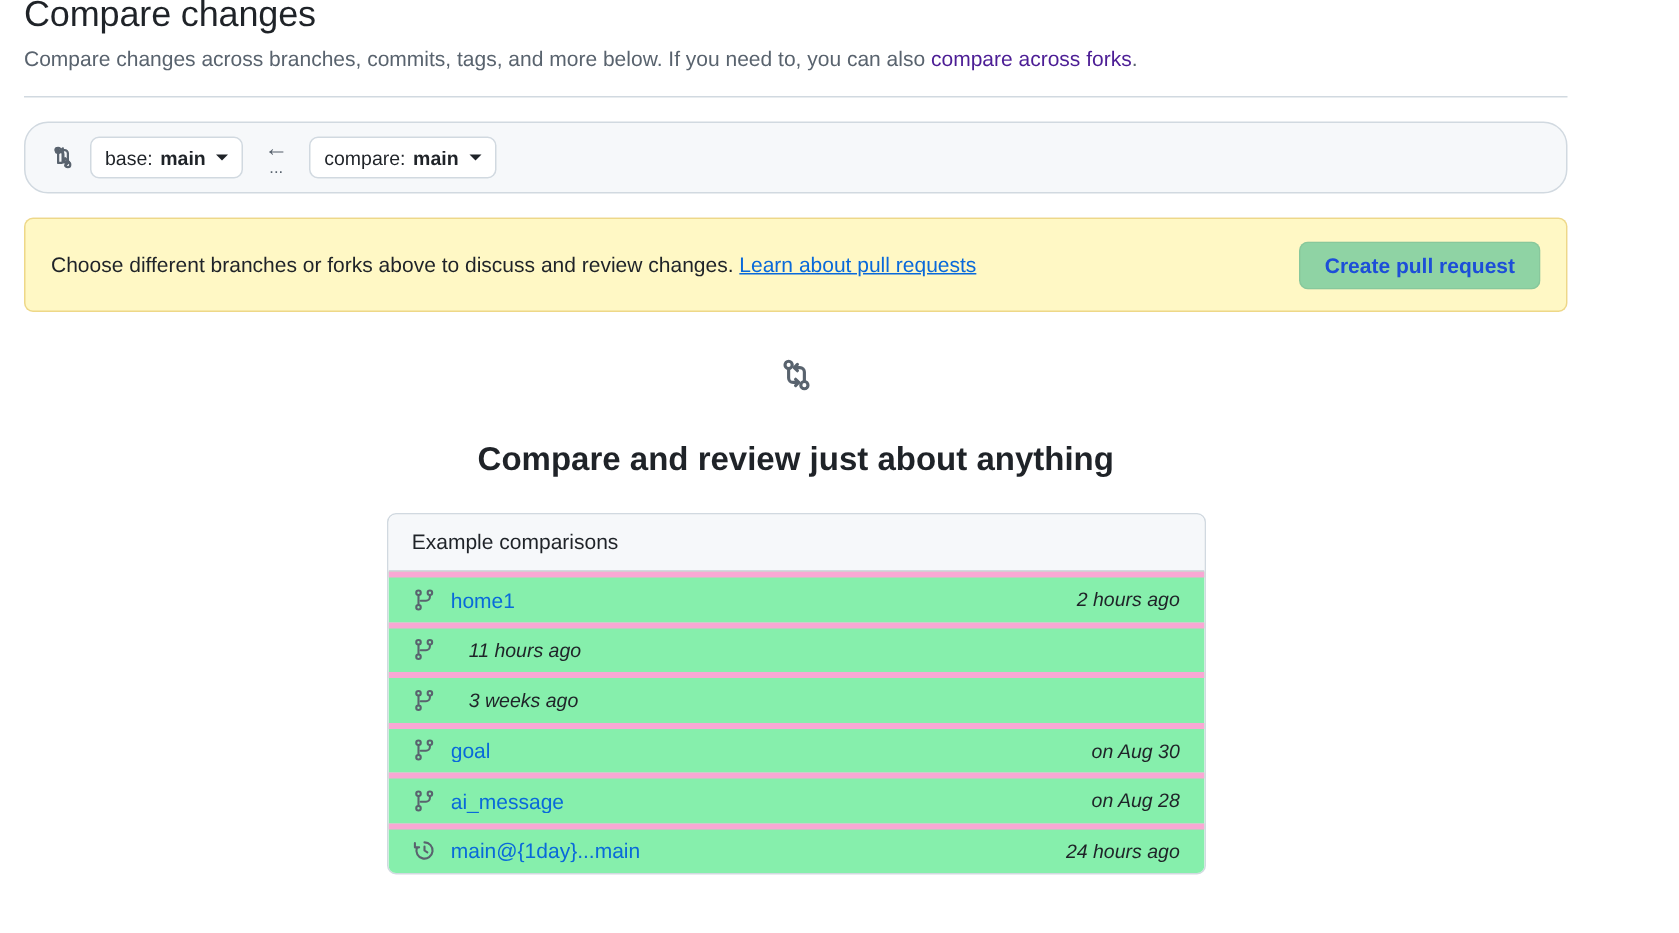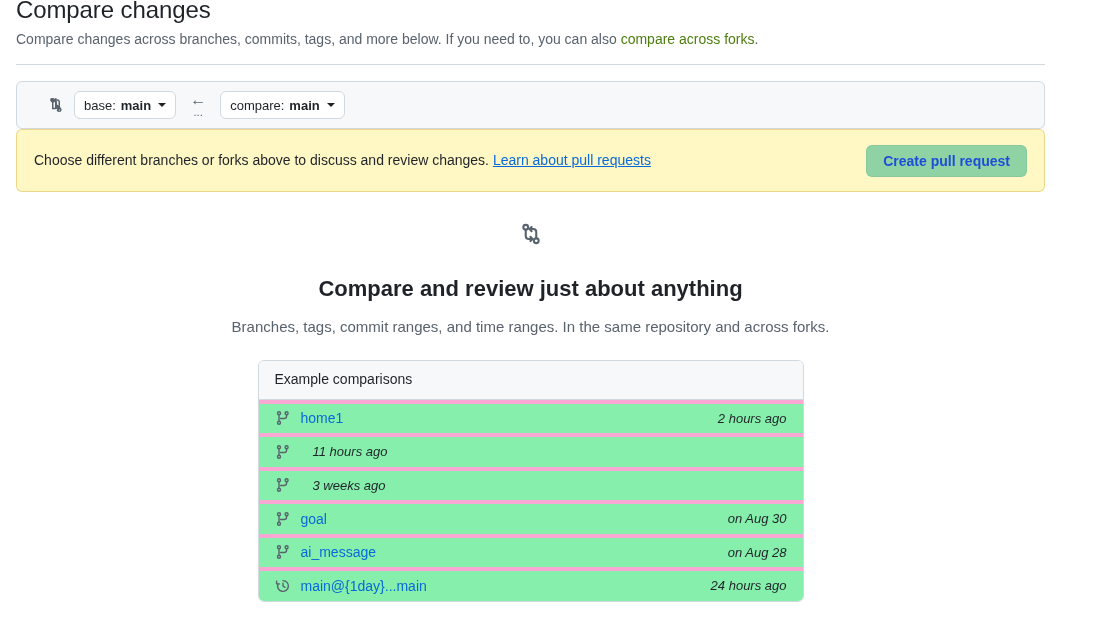--- a/index.html
+++ b/index.html
@@ -36,40 +36,40 @@
   }
   .subtitle {
     font-size: 14px;
     color: #59636e;
     line-height: 1.5;
     margin: 0;
     position: relative;
     top: -1px;
   }
   .link {
-    color: #4d7c0f;
+    color: #4c1d95;
     text-decoration: none;
     cursor: pointer;
   }
   .divider {
     height: 1px;
     background: #d1d9e0;
     margin-top: 13px;
   }
 
   
   .compare-bar {
     margin-top: 16px;
     height: 48px;
     background: #f6f8fa;
     border: 1px solid #d1d9e0;
-    border-radius: 6px;
-    display: flex;
-    align-items: center;
-    padding: 0 31px;
+    border-radius: 16px;
+    display: flex;
+    align-items: center;
+    padding: 0 17px;
     gap: 10px;
   }
   .icon-compare { color: #59636e; display: flex; align-items: center; }
   .branch-btn {
     background: #ffffff;
     border: 1px solid #d1d9e0;
     border-radius: 6px;
     height: 28px;
     padding: 0 9px;
     font-size: 13px;
@@ -97,20 +97,21 @@
     color: #59636e;
     width: 22px;
     line-height: 1;
     margin: 0 1px;
   }
   .range-sep .arrow { font-size: 16px; line-height: 14px; }
   .range-sep .dots { font-size: 11px; line-height: 10px; letter-spacing: 0px; }
 
   
   .notice {
+    margin-top: 16px;
     background: #fff8c5;
     border: 1px solid rgba(212,167,44,0.4);
     border-radius: 6px;
     height: 63px;
     display: flex;
     align-items: center;
     justify-content: space-between;
     padding: 0 17px;
   }
   .notice-text {
@@ -261,21 +262,20 @@
       <svg width="24" height="24" viewBox="0 0 16 16" aria-hidden="true">
         <circle cx="4.5" cy="3.5" r="1.6" fill="none" stroke="currentColor" stroke-width="1.4"></circle>
         <circle cx="11.5" cy="12.5" r="1.6" fill="none" stroke="currentColor" stroke-width="1.4"></circle>
         <path d="M4.5 5.2v4.1a2 2 0 0 0 2 2h2.2" fill="none" stroke="currentColor" stroke-width="1.4" stroke-linecap="round"></path>
         <path d="M7.6 9.9 9 11.3 7.6 12.7" fill="none" stroke="currentColor" stroke-width="1.4" stroke-linecap="round" stroke-linejoin="round"></path>
         <path d="M11.5 10.8V6.7a2 2 0 0 0-2-2H7.3" fill="none" stroke="currentColor" stroke-width="1.4" stroke-linecap="round"></path>
         <path d="M8.4 3.3 7 4.7l1.4 1.4" fill="none" stroke="currentColor" stroke-width="1.4" stroke-linecap="round" stroke-linejoin="round"></path>
       </svg>
     </span>
     <h2 class="blankslate-title">Compare and review just about anything</h2>
-    <p class="blankslate-sub">Branches, tags, commit ranges, and time ranges. In the same repository and across forks.</p>
 
     <div class="examples">
       <div class="examples-head">Example comparisons</div>
 
       <div class="example-row">
         <span class="row-icon">
           <svg width="16" height="16" viewBox="0 0 16 16" aria-hidden="true">
             <circle cx="4" cy="3.2" r="1.5" fill="none" stroke="currentColor" stroke-width="1.4"></circle>
             <circle cx="4" cy="12.8" r="1.5" fill="none" stroke="currentColor" stroke-width="1.4"></circle>
             <circle cx="11.6" cy="3.2" r="1.5" fill="none" stroke="currentColor" stroke-width="1.4"></circle>

